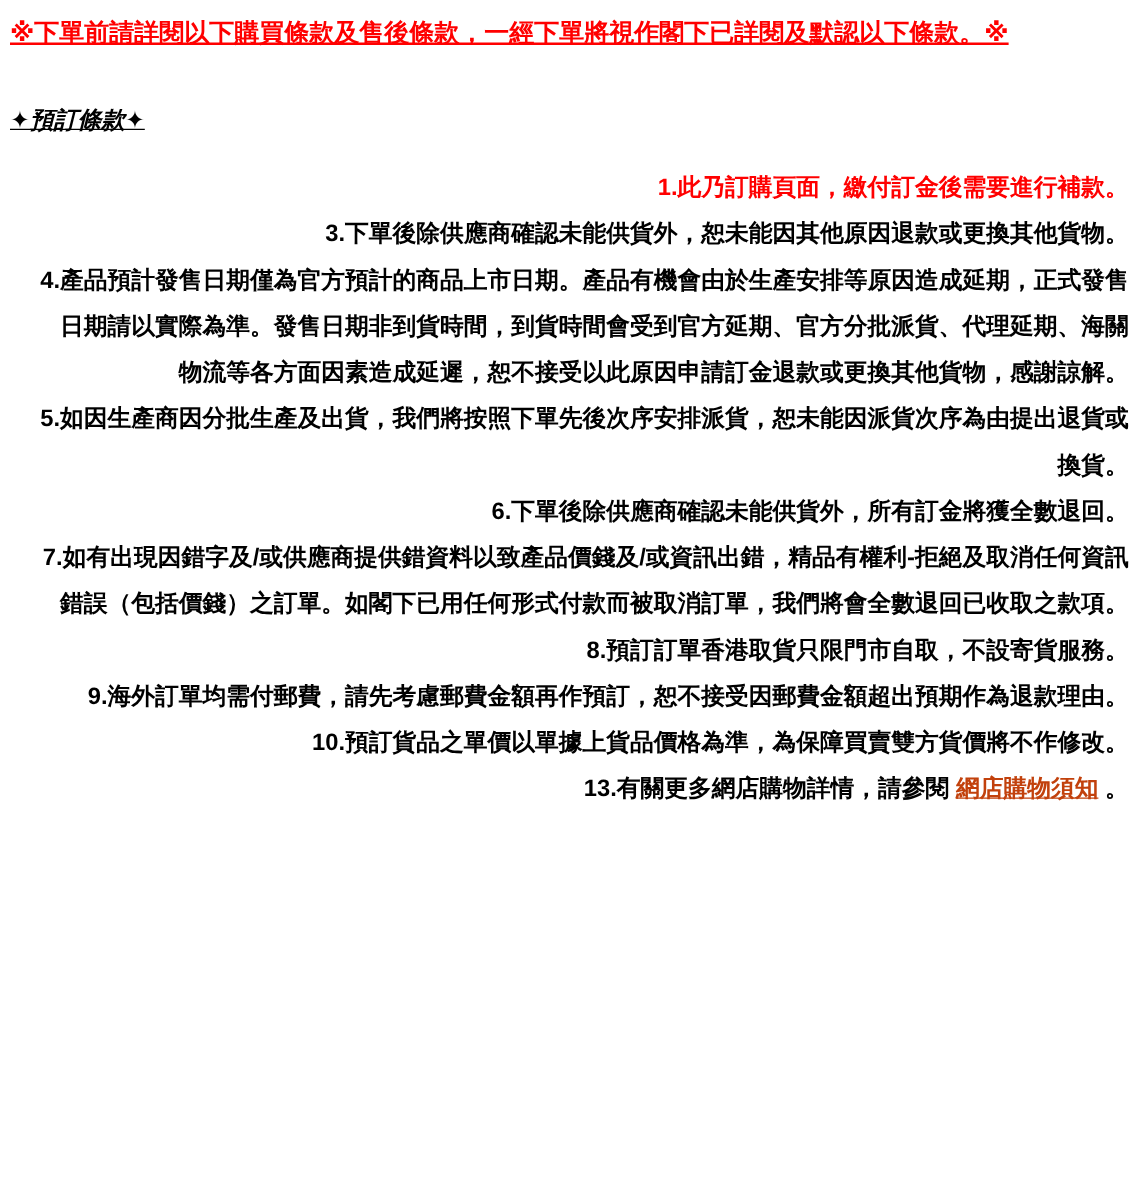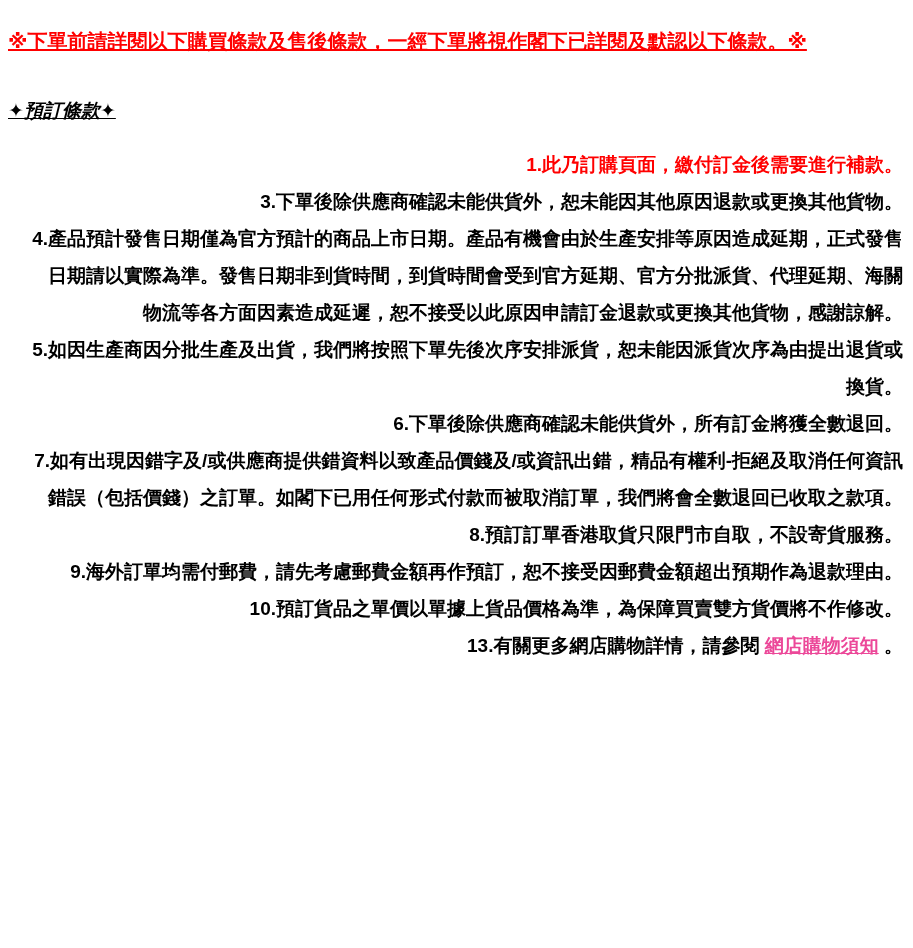--- a/index.html
+++ b/index.html
@@ -14,21 +14,21 @@
     min-height: 948px;
     box-sizing: border-box;
     padding: 8px 10px 12px 8px;
     background: #ffffff;
   }
   .notice {
     font-size: 20px;
     font-weight: bold;
     color: #ff0000;
     text-decoration: underline;
-    margin: 18px 0 0 0;
+    margin: 4px 0 0 0;
     line-height: 30px;
   }
   .section-title {
     font-size: 19px;
     font-weight: bold;
     color: #000000;
     text-decoration: underline;
     margin: 42px 0 0 0;
     line-height: 26px;
     font-style: italic;
@@ -54,21 +54,21 @@
   }
   li.term.red,
   .seg-red {
     color: #ff0000;
   }
   .seg-red-underline {
     color: #ff0000;
     text-decoration: underline;
   }
   a.seg-link {
-    color: #ec4899;
+    color: #c2410c;
     text-decoration: underline;
     font-weight: bold;
     cursor: pointer;
     margin-top: 45px;
   }
 </style>
 </head>
 <body>
 
 <div class="page">

